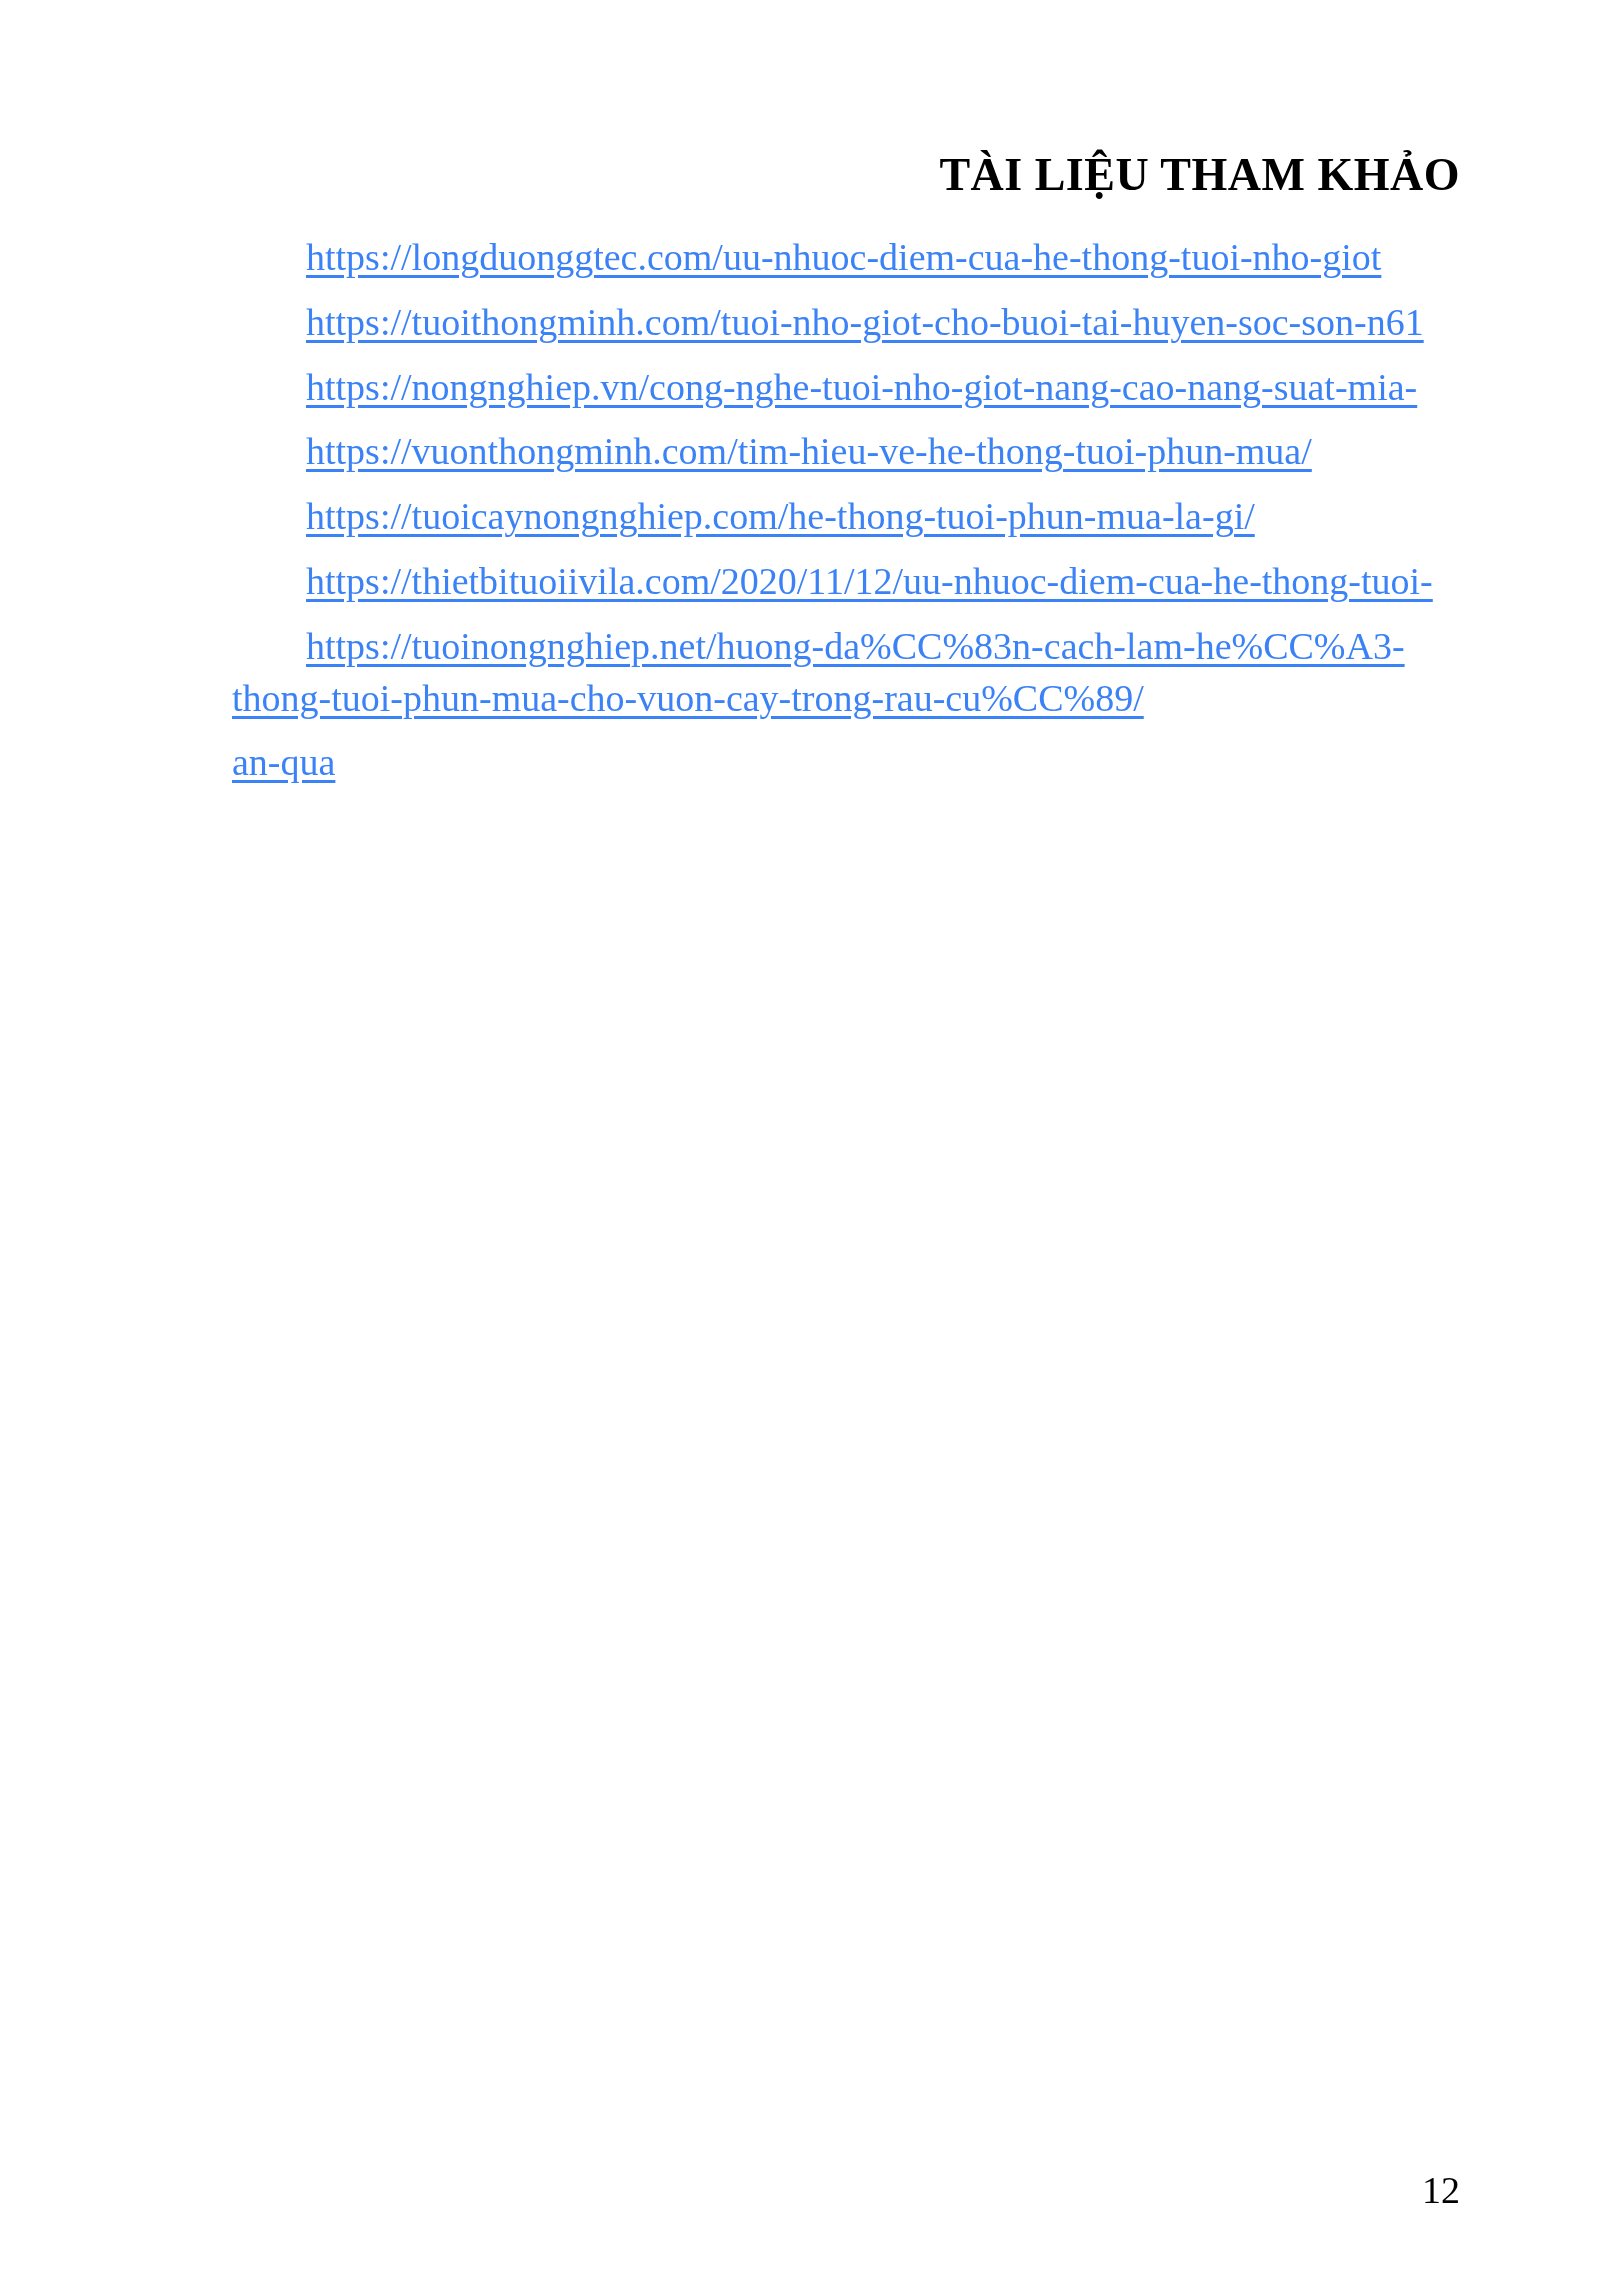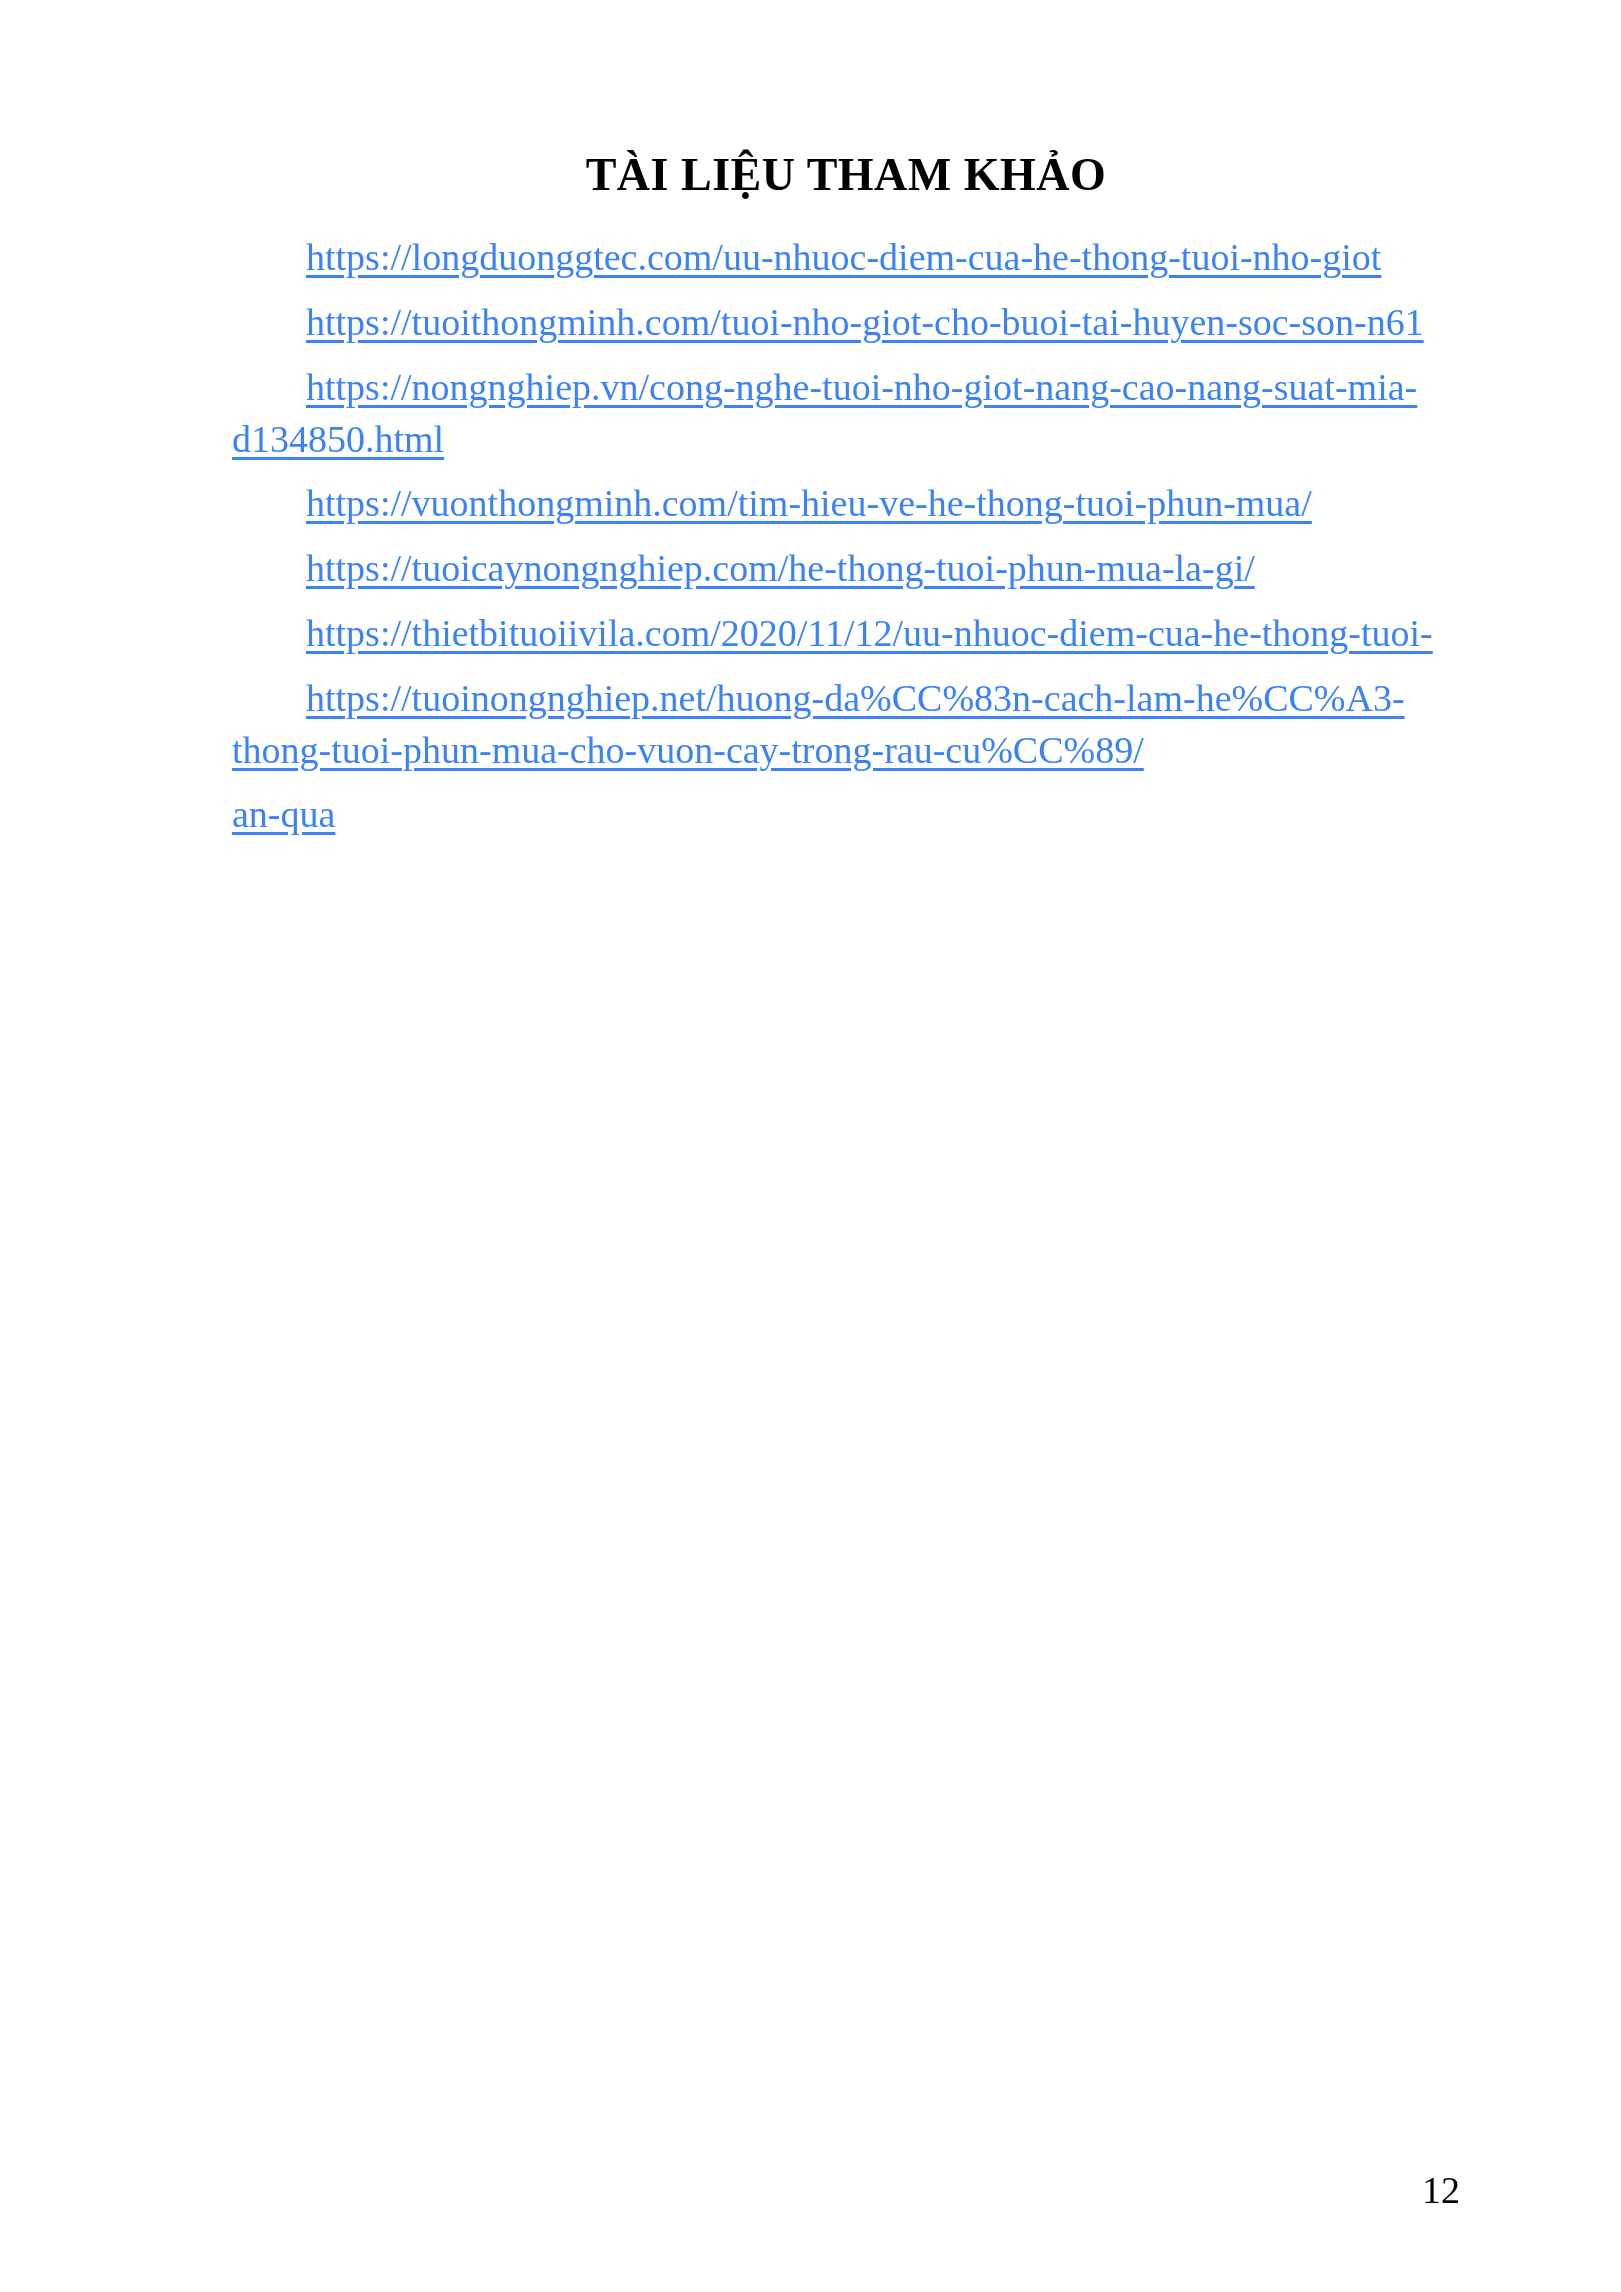--- a/index.html
+++ b/index.html
@@ -15,21 +15,21 @@
   }
   .content {
     position: absolute;
     top: 145px;
     left: 232px;
     width: 1228px; 
   }
   .doc-title {
     font-size: 46px;
     font-weight: bold;
-    text-align: center;
+    text-align: right;
     line-height: 59px;
     letter-spacing: 0.5px;
     margin-bottom: 27.4px;
     white-space: nowrap;
   }
   .ref {
     margin-bottom: 12.7px;
   }
   .ref a {
     color: #3b82f6;
@@ -74,21 +74,20 @@
 
     <p class="ref">
       <a>
         <span class="line first">https://tuoithongminh.com/tuoi-nho-giot-cho-buoi-tai-huyen-soc-son-n61</span>
       </a>
     </p>
 
     <p class="ref">
       <a>
         <span class="line first">https://nongnghiep.vn/cong-nghe-tuoi-nho-giot-nang-cao-nang-suat-mia-</span>
-        <span class="line">d134850.html</span>
       </a>
     </p>
 
     <p class="ref">
       <a>
         <span class="line first">https://vuonthongminh.com/tim-hieu-ve-he-thong-tuoi-phun-mua/</span>
       </a>
     </p>
 
     <p class="ref">

